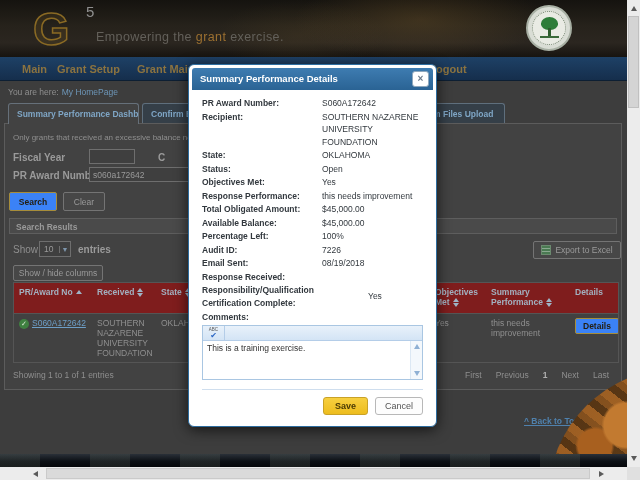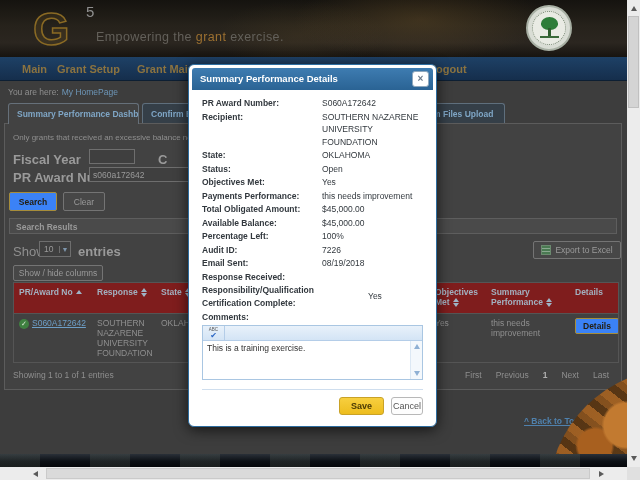--- a/index.html
+++ b/index.html
@@ -41,21 +41,21 @@
   
   .tab { position:absolute; top:103px; height:21px; padding:5px 8px 0 8px; font-size:8.5px; font-weight:bold;
     color:#7fa6c6; border:1px solid #5f6f7d; border-bottom:none; border-radius:3px 3px 0 0;
     background:#353f48; white-space:nowrap; overflow:hidden; }
   .tab.active { background:#424242; border-color:#66707a; z-index:2; }
 
   
   .panel { position:absolute; left:4px; top:123px; width:618px; height:267px;
     background:#424242; border:1px solid #5c5c5c; font-size:8.5px; color:#8f8f8f; }
   .notice { position:absolute; left:8px; top:9px; width:600px; font-size:8px; color:#8f8f8f; }
-  .flabel { position:absolute; font-weight:bold; color:#9a9a9a; font-size:13px; }
+  .flabel { position:absolute; font-weight:bold; color:#9a9a9a; font-size:10px; }
   .finput { position:absolute; height:15px; background:#3f3f3f; border:1px solid #6e6e6e;
     color:#9a9a9a; font-size:8.5px; padding:0 3px; font-family:"Liberation Sans", sans-serif; }
   .btn-gold { background:#3b82f6; border:1px solid #a78d3a; border-radius:2px; color:#241d0e;
     font-size:8.5px; font-weight:bold; cursor:pointer; font-family:"Liberation Sans", sans-serif; }
   .btn-plain { background:#474747; border:1px solid #747474; border-radius:2px; color:#9a9a9a;
     font-size:8.5px; cursor:pointer; font-family:"Liberation Sans", sans-serif; }
   .results-bar { position:absolute; left:4px; top:94px; width:608px; height:16px; line-height:16px;
     background:#4a4a4a; border:1px solid #5e5e5e; font-weight:bold; color:#9a9a9a; padding-left:6px; }
   .fake-select { position:absolute; left:34px; top:117px; width:32px; height:16px; background:#3f3f3f;
     border:1px solid #6e6e6e; color:#9a9a9a; display:flex; align-items:center; cursor:pointer; }
@@ -139,21 +139,21 @@
   .editor-text { flex:1; padding:2px 4px; font-size:8.5px; color:#333; background:#fff; }
   .editor-scroll { width:12px; border-left:1px solid #dce8f4; background:#f4f8fc; display:flex;
     flex-direction:column; justify-content:space-between; align-items:center; padding:3px 0; }
   .tri-b-up { width:0;height:0;border-left:3px solid transparent;border-right:3px solid transparent;border-bottom:5px solid #8fb0d4; }
   .tri-b-down { width:0;height:0;border-left:3px solid transparent;border-right:3px solid transparent;border-top:5px solid #8fb0d4; }
   .modal-divider { border-top:1px solid #cfdeee; margin-top:9px; }
   .modal-footer { display:flex; justify-content:flex-end; gap:7px; margin-top:7px; }
   .btn-save { background:linear-gradient(180deg,#f7cf3f,#edbd1e); border:1px solid #c9a227; border-radius:3px;
     padding:3px 11px; font-size:9px; font-weight:bold; color:#4a3a05; cursor:pointer;
     font-family:"Liberation Sans", sans-serif; }
-  .btn-cancel { background:#fdfdfd; border:1px solid #b8b8b8; border-radius:3px; padding:3px 1px;
+  .btn-cancel { background:#fdfdfd; border:1px solid #b8b8b8; border-radius:3px; padding:3px 9px;
     font-size:9px; color:#555; cursor:pointer; font-family:"Liberation Sans", sans-serif; }
 </style>
 </head>
 <body>
 
 <div id="screen">
 
   <div class="banner">
     <span class="logo-g">G</span>
     <span class="logo-5">5</span>
@@ -208,21 +208,21 @@
 
     <button class="btn-plain" style="position:absolute; left:528px; top:117px; width:88px; height:18px;"><span class="excel-ic"></span><span>Export to Excel</span></button>
 
     <button class="btn-plain" style="position:absolute; left:8px; top:141px; width:90px; height:16px;">Show / hide columns</button>
 
     <div class="grid">
       <div class="grid-head">
         <div class="cell c-award"><span>PR/Award No</span><span class="sortpair">
               <span class="tri up"></span>
             </span></div>
-        <div class="cell c-recip"><span>Response</span><span class="sortpair">
+        <div class="cell c-recip"><span>Received</span><span class="sortpair">
               <span class="tri up"></span>
               <span class="tri down"></span>
             </span></div>
         <div class="cell c-state"><span>State</span><span class="sortpair">
               <span class="tri up"></span>
               <span class="tri down"></span>
             </span></div>
         <div class="cell c-spacer"></div>
         <div class="cell c-obj"><span>Objectives Met</span><span class="sortpair">
               <span class="tri up"></span>
@@ -300,21 +300,21 @@
         </div>
       <div class="mrow">
           <span class="lbl">Status:</span>
           <span class="val">Open</span>
         </div>
       <div class="mrow">
           <span class="lbl">Objectives Met:</span>
           <span class="val">Yes</span>
         </div>
       <div class="mrow">
-          <span class="lbl">Payments Performance:</span>
+          <span class="lbl">Response Performance:</span>
           <span class="val">this needs improvement</span>
         </div>
       <div class="mrow">
           <span class="lbl">Total Obligated Amount:</span>
           <span class="val">$45,000.00</span>
         </div>
       <div class="mrow">
           <span class="lbl">Available Balance:</span>
           <span class="val">$45,000.00</span>
         </div>

